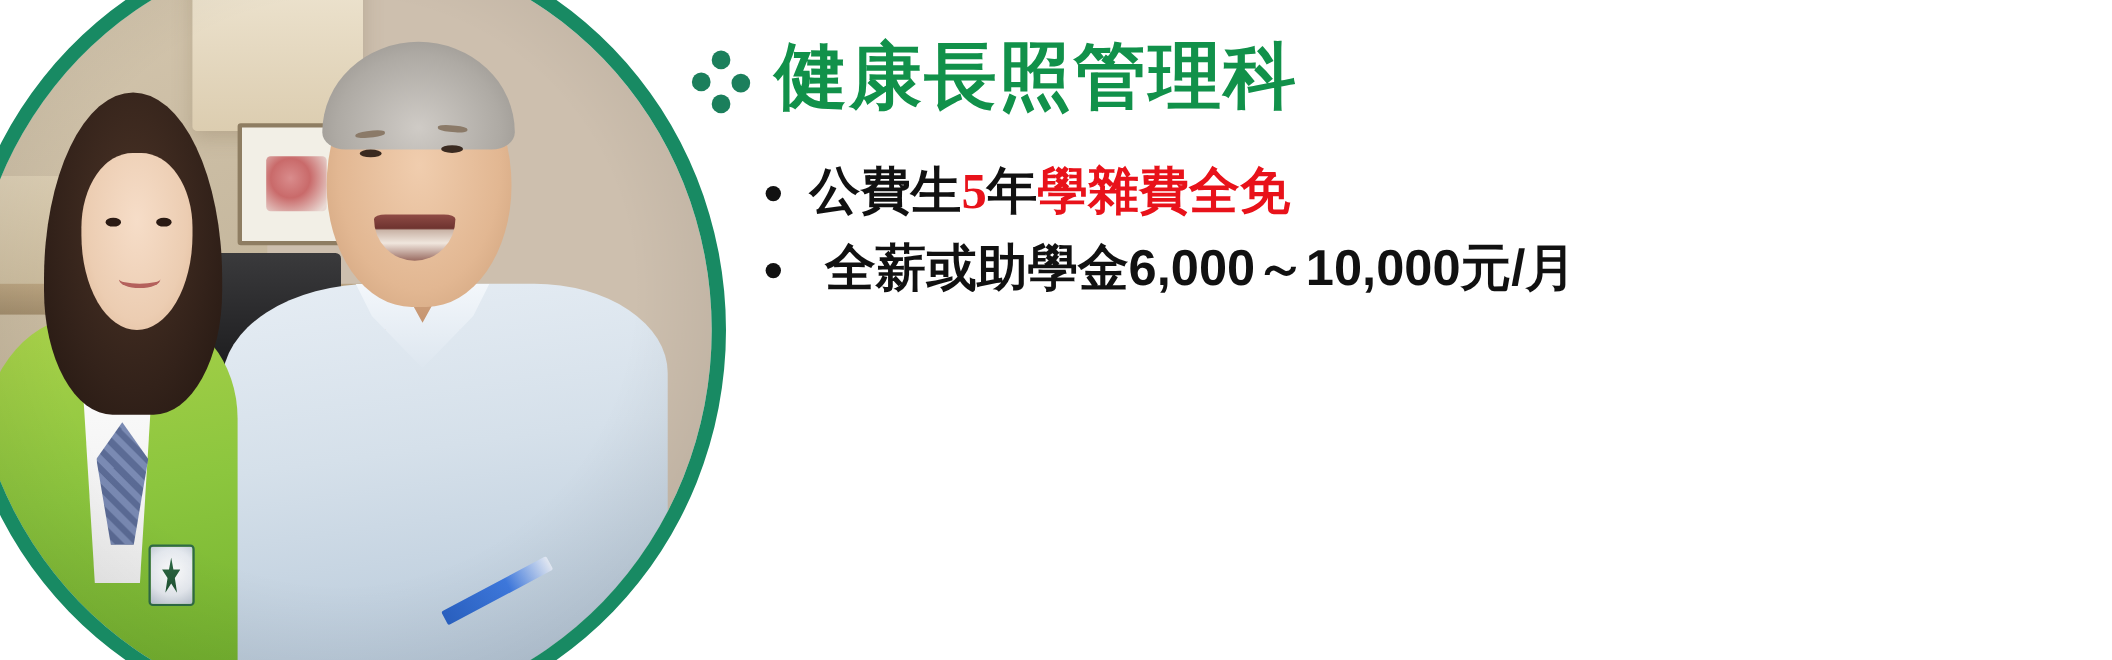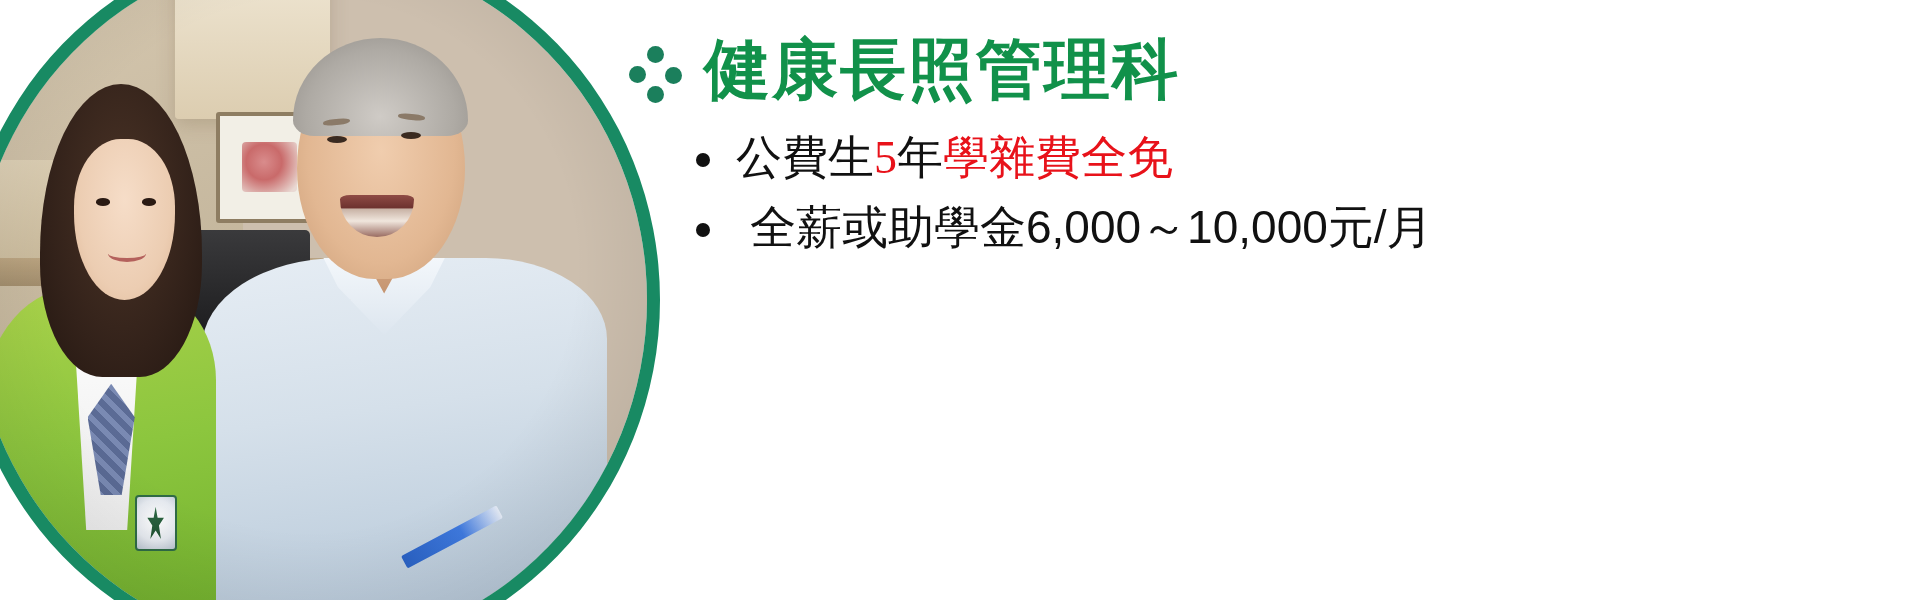--- a/index.html
+++ b/index.html
@@ -225,23 +225,24 @@
     line-height:1;
     font-weight:700;
     color:#11914a;
     letter-spacing:2px;
     white-space:nowrap;
     font-family:"Liberation Sans","DejaVu Sans",sans-serif;
   }
 
   #features {
     position:absolute;
-    left:78px; top:124px;
+    left:78px; top:140px;
     width:1215px;
     list-style:none;
+    font-weight:bold;
   }
   #features > li {
     position:relative;
     padding-left:46px;
     margin-bottom:3px;
     font-size:46px;
     line-height:66px;
     color:#111111;
     letter-spacing:0px;
     white-space:nowrap;

